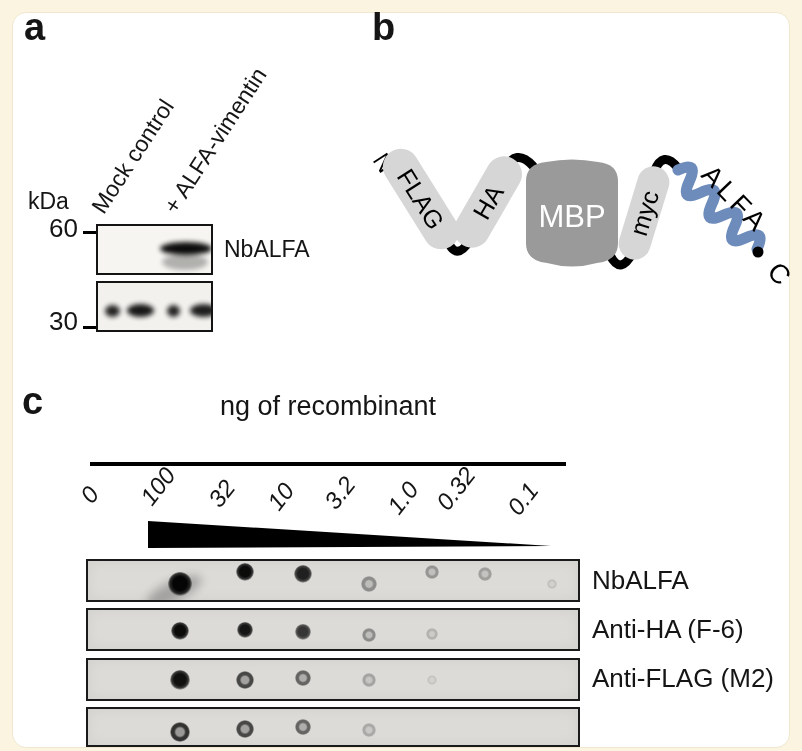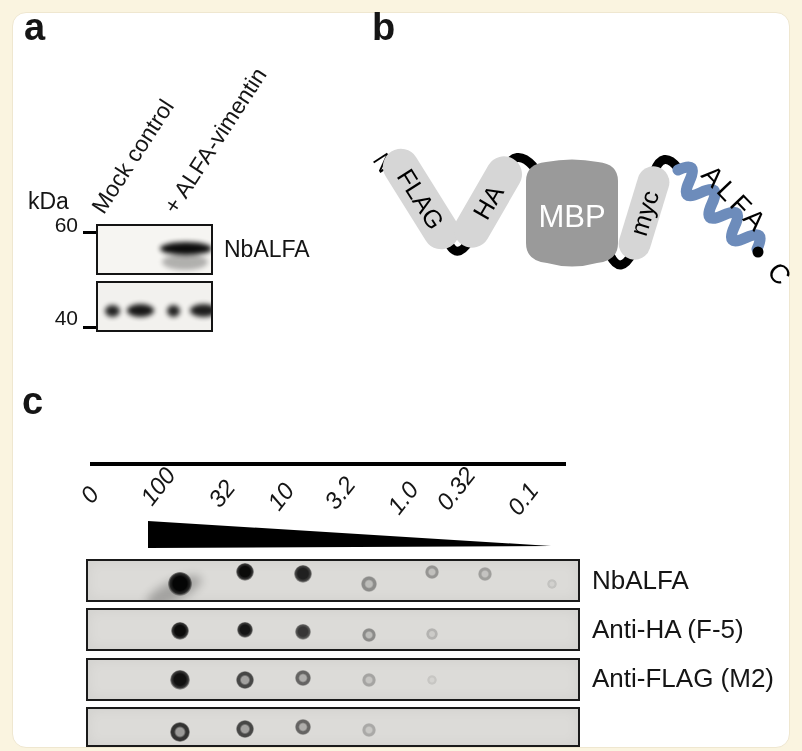--- a/index.html
+++ b/index.html
@@ -2,21 +2,21 @@
 <html><head>
 <meta charset="utf-8">
 <style>
   html,body{margin:0;padding:0;}
   #fig{position:relative;width:802px;height:751px;background:#faf4e0;font-family:"Liberation Sans",sans-serif;color:#151515;overflow:hidden;}
   #panel{position:absolute;left:12px;top:12px;width:776px;height:734px;background:#ffffff;border:1px solid #efe7d0;border-radius:14px;}
   .abs{position:absolute;}
   .panel-letter{font-weight:bold;font-size:38px;line-height:1;}
   
   .kda{font-size:23px;}
-  .marker{font-size:21px;width:44px;text-align:right;}
+  .marker{font-size:26px;width:44px;text-align:right;}
   .tick{width:13px;height:3px;background:#000;}
   .lane-label{font-size:23px;white-space:nowrap;transform-origin:left bottom;transform:rotate(-57deg);height:26px;line-height:26px;}
   .blot-box{background:#f6f5f2;border:2px solid #141414;box-sizing:border-box;overflow:hidden;}
   .band{position:absolute;background:#000;border-radius:50%;filter:blur(2.5px);}
   .blot-name{font-size:23px;white-space:nowrap;}
   
   .c-title{width:476px;text-align:center;font-size:27px;line-height:30px;}
   .c-underline{background:#000;height:4px;}
   .amount{font-size:24px;font-style:italic;white-space:nowrap;transform-origin:left bottom;transform:rotate(-52deg);height:26px;line-height:26px;}
   .strip{background:#dcdbd8;border:2px solid #1a1a1a;box-sizing:border-box;overflow:hidden;box-shadow:inset 0 0 14px rgba(0,0,0,0.05);}
@@ -32,21 +32,21 @@
   <div id="panel"></div>
 
   <div class="abs panel-letter" style="left:24px;top:8px;">a</div>
 
   <div class="abs lane-label" style="left:108px;top:192px;">Mock control</div>
   <div class="abs lane-label" style="left:180px;top:192px;">+ ALFA-vimentin</div>
 
   <div class="abs kda" style="left:28px;top:188px;">kDa</div>
   <div class="abs marker" style="left:34px;top:213px;">60</div>
   <div class="abs tick" style="left:83px;top:231px;"></div>
-  <div class="abs marker" style="left:34px;top:306px;">40</div>
+  <div class="abs marker" style="left:34px;top:306px;">30</div>
   <div class="abs tick" style="left:83px;top:326px;"></div>
 
   <div class="abs blot-box" style="left:96px;top:224px;width:117px;height:51px;">
       <div class="band" style="left: 62px; top: 16px; width: 52px; height: 13px; opacity: 0.95;"></div>
       <div class="band" style="left: 64px; top: 28px; width: 46px; height: 16px; opacity: 0.28;"></div>
     </div>
   <div class="abs blot-box" style="left:96px;top:281px;width:117px;height:51px;background:#f2f1ee;">
       <div class="band" style="left: 7px; top: 22px; width: 15px; height: 12px; opacity: 0.85;"></div>
       <div class="band" style="left: 29px; top: 21px; width: 27px; height: 13px; opacity: 0.9;"></div>
       <div class="band" style="left: 69px; top: 22px; width: 13px; height: 12px; opacity: 0.85;"></div>
@@ -85,20 +85,21 @@
     </g>
 
     <path d="M678,170 Q699.3,160.1 689.3,181.3 Q679.4,202.6 700.6,192.6 Q721.9,182.7 711.9,203.9 Q702,225.2 723.2,215.2 Q744.5,205.3 734.5,226.5 Q724.6,247.8 745.8,237.8 Q767,227.8 757,249" fill="none" stroke="#6d8cbb" stroke-width="11" stroke-linecap="round" stroke-linejoin="round"></path>
     <circle cx="758" cy="252" r="5.5" fill="#000"></circle>
     <text x="700" y="176" font-size="27" letter-spacing="4" transform="rotate(46 700 176)">ALFA</text>
     <text x="766" y="272" font-size="27" transform="rotate(50 766 272)">C</text>
   </svg>
 
   <div class="abs panel-letter" style="left:22px;top:382px;">c</div>
 
+  <div class="abs c-title" style="left:90px;top:391px;">ng of recombinant</div>
   <div class="abs c-underline" style="left:90px;top:462px;width:476px;"></div>
 
   <div class="abs amount" style="left:96px;top:482px;">0</div>
   <div class="abs amount" style="left:156px;top:484px;">100</div>
   <div class="abs amount" style="left:224px;top:486px;">32</div>
   <div class="abs amount" style="left:283px;top:489px;">10</div>
   <div class="abs amount" style="left:340px;top:488px;">3.2</div>
   <div class="abs amount" style="left:403px;top:493px;">1.0</div>
   <div class="abs amount" style="left:452px;top:489px;">0.32</div>
   <div class="abs amount" style="left:523px;top:494px;">0.1</div>
@@ -132,15 +133,15 @@
       <div class="dot ring" style="height: 10px; width: 10px; left: 339px; top: 15px; opacity: 0.1;"></div>
     </div>
   <div class="abs strip" style="left:86px;top:707px;width:494px;height:40px;">
       <div class="dot ring" style="height: 20px; width: 20px; left: 82px; top: 13px; opacity: 0.85;"></div>
       <div class="dot ring" style="height: 18px; width: 18px; left: 148px; top: 11px; opacity: 0.75;"></div>
       <div class="dot ring" style="height: 16px; width: 16px; left: 207px; top: 10px; opacity: 0.6;"></div>
       <div class="dot ring" style="height: 14px; width: 14px; left: 274px; top: 14px; opacity: 0.25;"></div>
     </div>
 
   <div class="abs row-label" style="left:592px;top:565px;">NbALFA</div>
-  <div class="abs row-label" style="left:592px;top:614px;">Anti-HA (F-5)</div>
+  <div class="abs row-label" style="left:592px;top:614px;">Anti-HA (F-6)</div>
   <div class="abs row-label" style="left:592px;top:663px;">Anti-FLAG (M2)</div>
 </div>
 
 </body></html>

